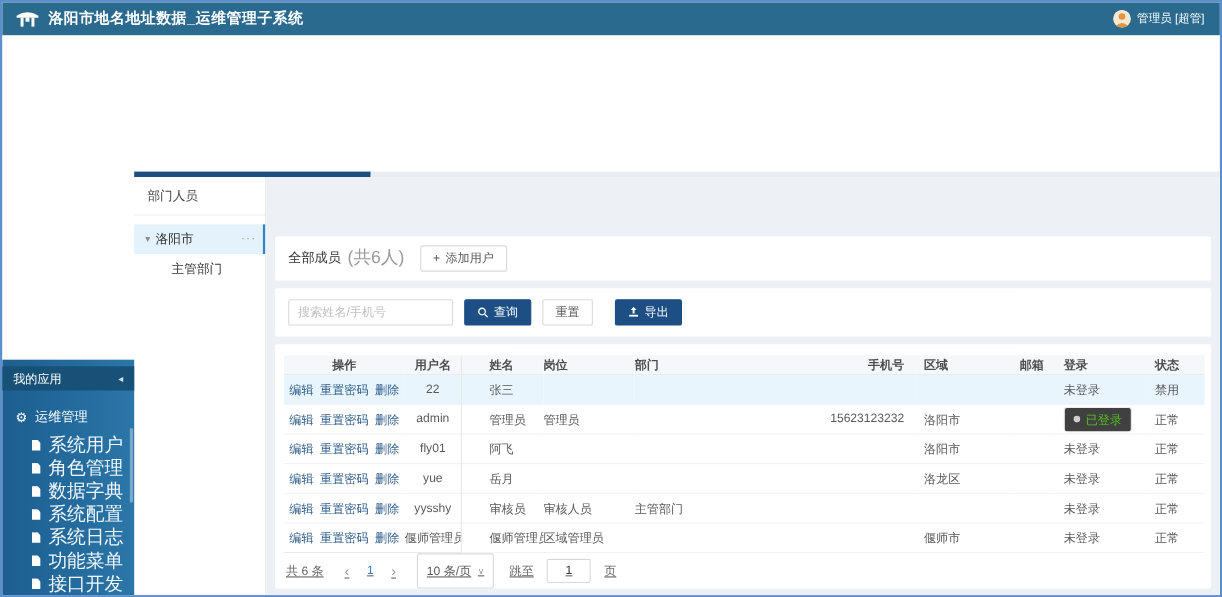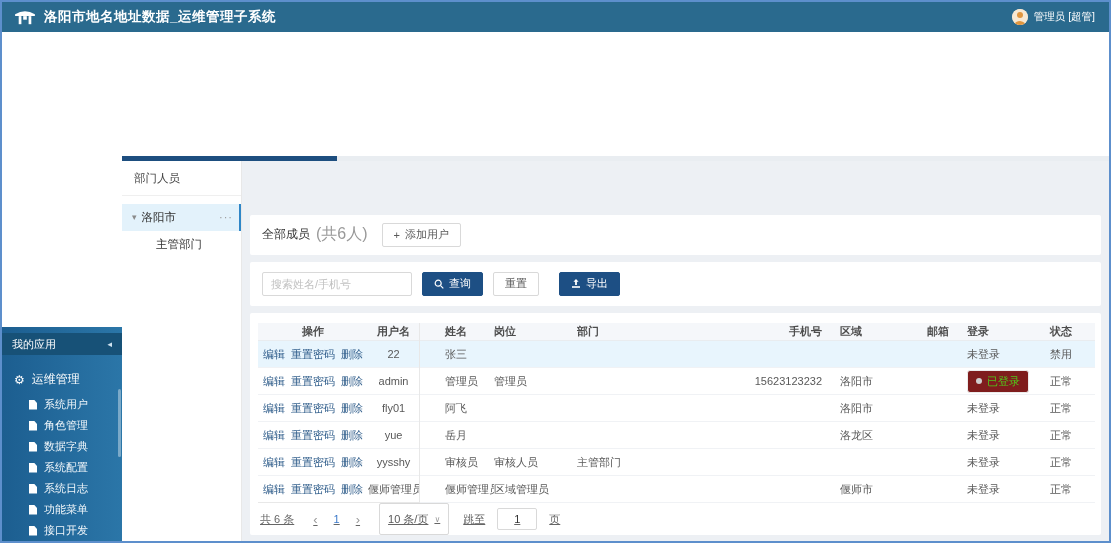--- a/index.html
+++ b/index.html
@@ -11,21 +11,21 @@
   .title{color:#fff;font-size:13.5px;font-weight:700;letter-spacing:.5px;flex:1;}
   .userbox{display:flex;align-items:center;gap:6px;color:#fff;font-size:10.5px;}
   .avatar{width:16px;height:16px;border-radius:50%;background:#f7e8d2;overflow:hidden;flex:none;}
   
   .main-row{flex:1;display:flex;min-height:0;align-items:flex-end;}
   .sidebar{width:120px;flex:none;background:linear-gradient(90deg,#1c5e90,#2b76a8);position:relative;color:#fff;}
   .sb-header{margin-top:6px;height:22px;background:#175177;display:flex;align-items:center;justify-content:space-between;padding:0 10px;font-size:11px;}
   .sb-collapse{font-size:9px;color:#cfe2ef;}
   .sb-group{margin:16px 0 6px;padding:0 12px;font-size:12px;display:flex;align-items:center;gap:7px;}
   .gear{font-size:12px;line-height:1;color:#fff;}
-  .sb-item{height:21px;display:flex;align-items:center;gap:7px;padding-left:27px;font-size:11px;color:#f0f6fa;cursor:pointer;}
+  .sb-item{height:21px;display:flex;align-items:center;gap:7px;padding-left:27px;font-size:17px;color:#f0f6fa;cursor:pointer;}
   .doc-icon{width:8px;height:10px;background:#fff;clip-path:polygon(0 0,62% 0,100% 35%,100% 100%,0 100%);flex:none;}
   .sb-scroll{position:absolute;right:1px;top:62px;width:3px;height:68px;background:rgba(255,255,255,.38);border-radius:2px;}
   
   .right-col{flex:1;display:flex;flex-direction:column;min-width:0;}
   .tabstrip{height:5px;display:flex;flex:none;}
   .tab-active{width:215px;background:#1d4e7f;}
   .tab-rest{flex:1;background:#e9edf1;}
   .content-row{flex:1;display:flex;min-height:0;}
   
   .deptpanel{width:120px;flex:none;background:#fff;border-right:1px solid #e8e8e8;}
@@ -55,21 +55,21 @@
   th,td{font-size:11px;color:#595959;padding:0;white-space:nowrap;overflow:hidden;text-align:left;height:27px;}
   thead th{height:18px;background:#f5f7fa;color:#4d4d4d;font-weight:700;border-bottom:1px solid #e9ecef;}
   tbody td{border-bottom:1px solid #f0f2f5;}
   tr.hl td{background:#e8f5fd;}
   .al-c{text-align:center;margin-top:40px;}
   .al-r{text-align:right;padding-right:10px;}
   .pl8{padding-left:8px;}
   .pl26{padding-left:26px;}
   .op-link{color:#2e5c8a;text-decoration:none;margin-right:6px;cursor:pointer;}
   .op-link:last-child{margin-right:0;}
-  .login-badge{display:inline-flex;align-items:center;gap:5px;border:1px solid #ececec;background:#7f1d1d;border-radius:3px;padding:3px 8px;}
+  .login-badge{display:inline-flex;align-items:center;gap:5px;border:1px solid #ececec;background:#404040;border-radius:3px;padding:3px 8px;}
   .badge-dot{width:6px;height:6px;border-radius:50%;background:#cfcfcf;flex:none;}
   .badge-text{color:#52c41a;font-size:11px;}
   .fx-divider{position:absolute;top:10px;bottom:0;left:169px;width:1px;background:#e8e8e8;}
   .fx-bottom{position:absolute;bottom:0;left:8px;width:161px;height:1px;background:#e8e8e8;}
   
   .pagination{height:32px;flex:none;display:flex;align-items:center;padding:0 10px;font-size:11px;color:#666;gap:6px;text-decoration:underline;}
   .pg-total{margin-right:8px;}
   .pg-arrow{color:#999;padding:0 5px;cursor:pointer;font-size:13px;line-height:1;}
   .pg-num{color:#3a78c9;padding:0 5px;cursor:pointer;}
   .pg-size{display:inline-flex;align-items:center;gap:6px;border:1px solid #d9d9d9;border-radius:2px;height:32px;padding:0 8px;margin:0 8px;color:#595959;cursor:pointer;}

